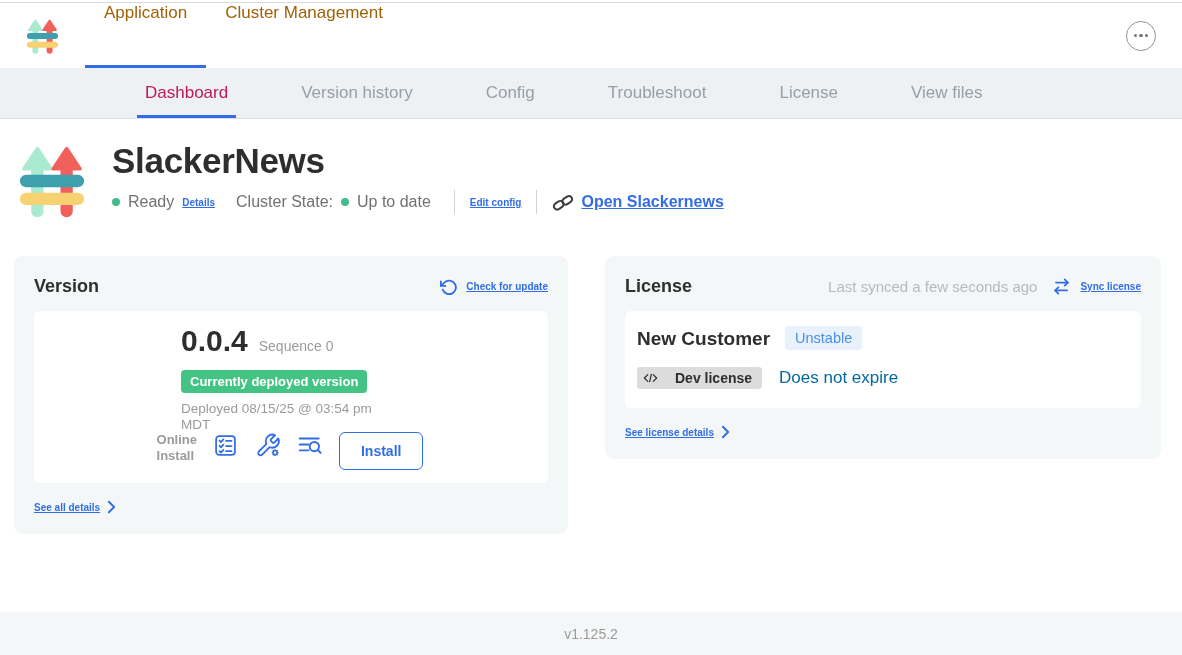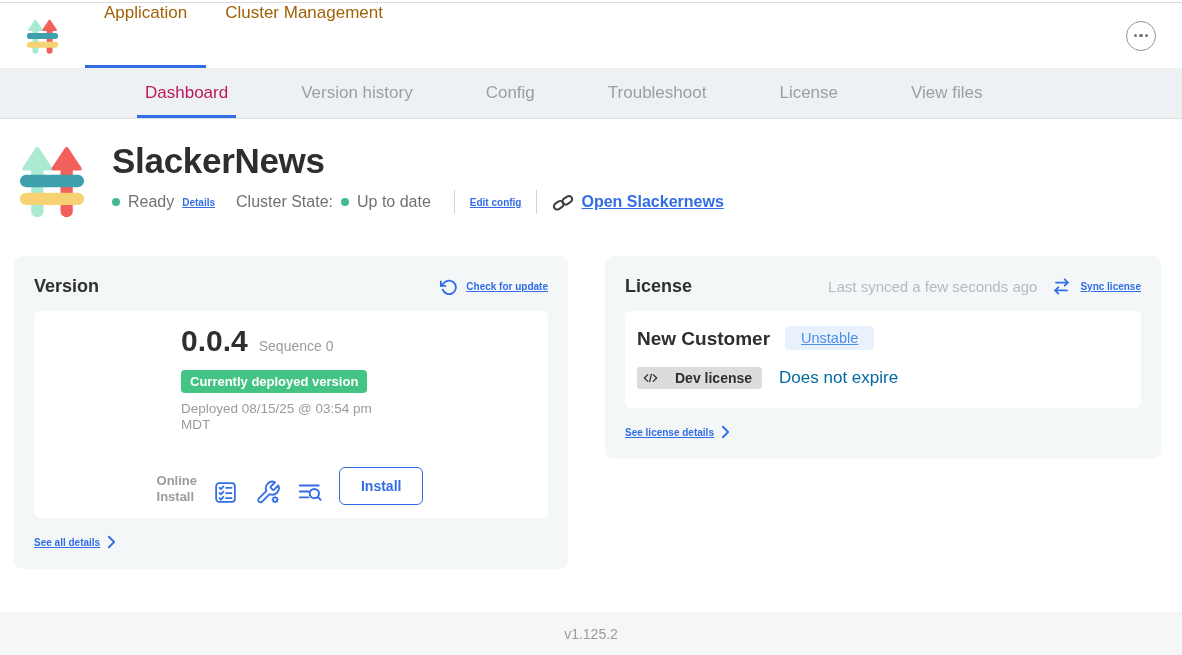--- a/index.html
+++ b/index.html
@@ -53,33 +53,33 @@
   .version-card { width:554px; }
   .inner-card { background:#fff; border-radius:6px; margin-top:14px; }
   .version-inner { padding:13px 12px 13px 10px; display:flex; align-items:center;flex-direction:column; }
   .v-left { width:218px; flex:0 0 auto; }
   .v-num-row { display:flex; align-items:baseline; }
   .v-num { font-size:30px; font-weight:800; color:#2e2e2e; }
   .v-seq { font-size:14px; color:#9b9b9b; margin-left:11px; }
   .deployed-badge { display:inline-block; margin-top:12px; background:#44c484; color:#fff; font-size:13px; font-weight:bold;
     padding:4px 9px; border-radius:4px; }
   .deployed-at { margin-top:8px; font-size:13.5px; color:#9b9b9b; width:210px; line-height:1.15; }
-  .v-right { display:flex; align-items:flex-end; gap:16px; align-self:center;margin-top:35px; }
+  .v-right { display:flex; align-items:flex-start; gap:16px; align-self:center; }
   .install-type { font-size:13px; font-weight:bold; color:#9b9b9b; line-height:1.25; }
   .action-icon { width:26px; height:26px; display:flex; align-items:center; justify-content:center; cursor:pointer; background:none; border:none; padding:0; }
   .redeploy-btn { background:#fff; border:1px solid #326de6; border-radius:6px; color:#326de6; font-weight:bold;
     font-size:14px; padding:10px 21px; cursor:pointer; font-family:inherit; }
   .see-link-row { display:flex; align-items:center; gap:7px; margin-top:17px; }
 
   .license-card { flex:1; }
   .last-synced { font-size:15px; color:#b5babe; margin-right:6px; }
   .license-inner { padding:15px 12px 19px 12px; }
   .cust-row { display:flex; align-items:flex-end; }
   .cust-name { font-size:19px; font-weight:bold; color:#2e2e2e; }
-  .channel-badge { margin-left:15px; background:#e9f1fc; color:#4a8fe8; font-size:14.5px; padding:4px 16px; border-radius:4px;text-decoration:underline; }
+  .channel-badge { margin-left:15px; background:#e9f1fc; color:#4a8fe8; font-size:14.5px; padding:4px 10px; border-radius:4px; }
   .lic-meta-row { display:flex; align-items:center; margin-top:17px; }
   .lic-type-tag { background:#dcdcdc; border-radius:3px; padding:3px 10px 3px 6px; display:flex; align-items:center; gap:17px;
     font-size:14px; font-weight:bold; color:#2e2e2e; }
   .expiry { font-size:17px; color:#0369a1; margin-left:17px; }
 
   
   .footer { position:absolute; left:0; right:0; bottom:0; height:43px; background:#f5f6f7;
     display:flex; align-items:center; justify-content:center; font-size:14px; color:#9b9b9b; }
 
   svg { display:block; }

